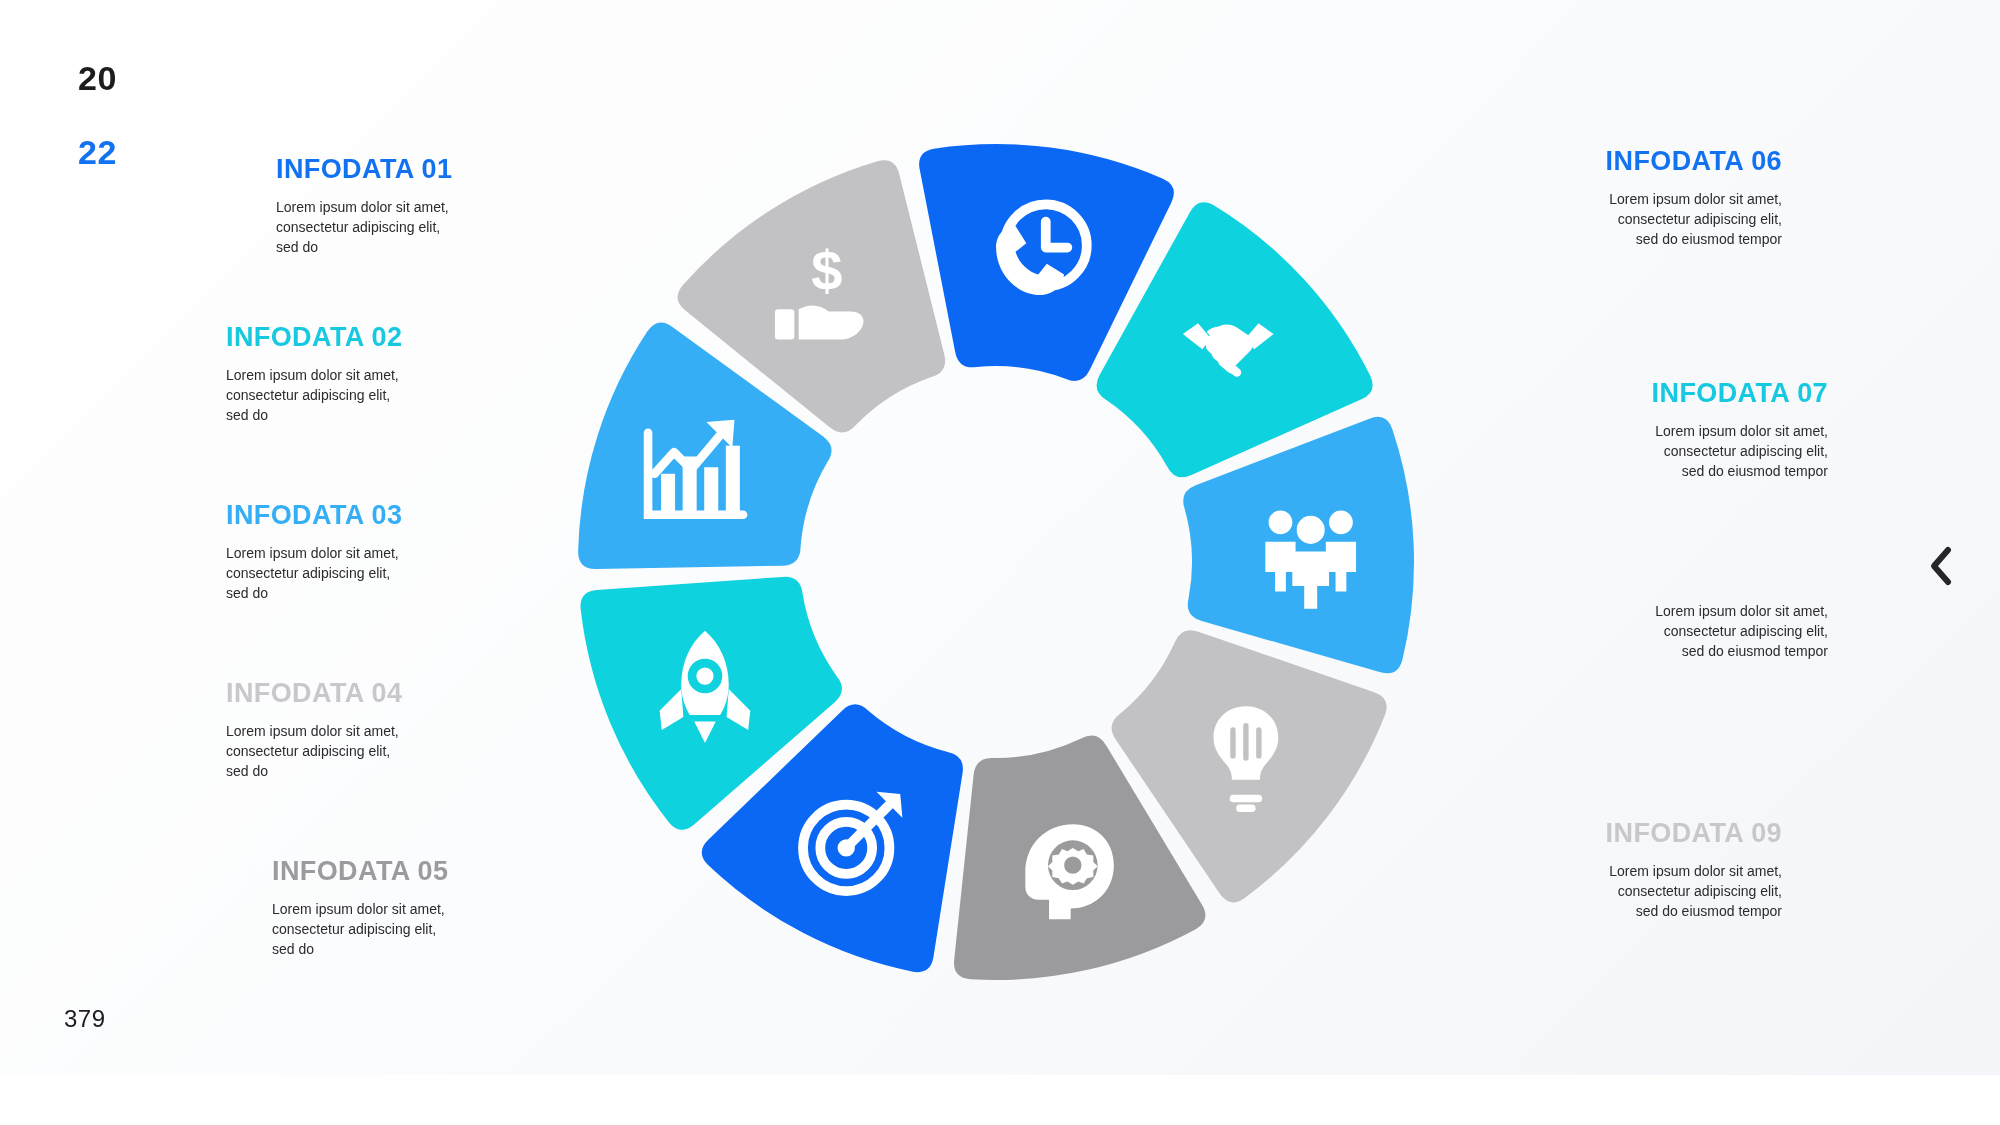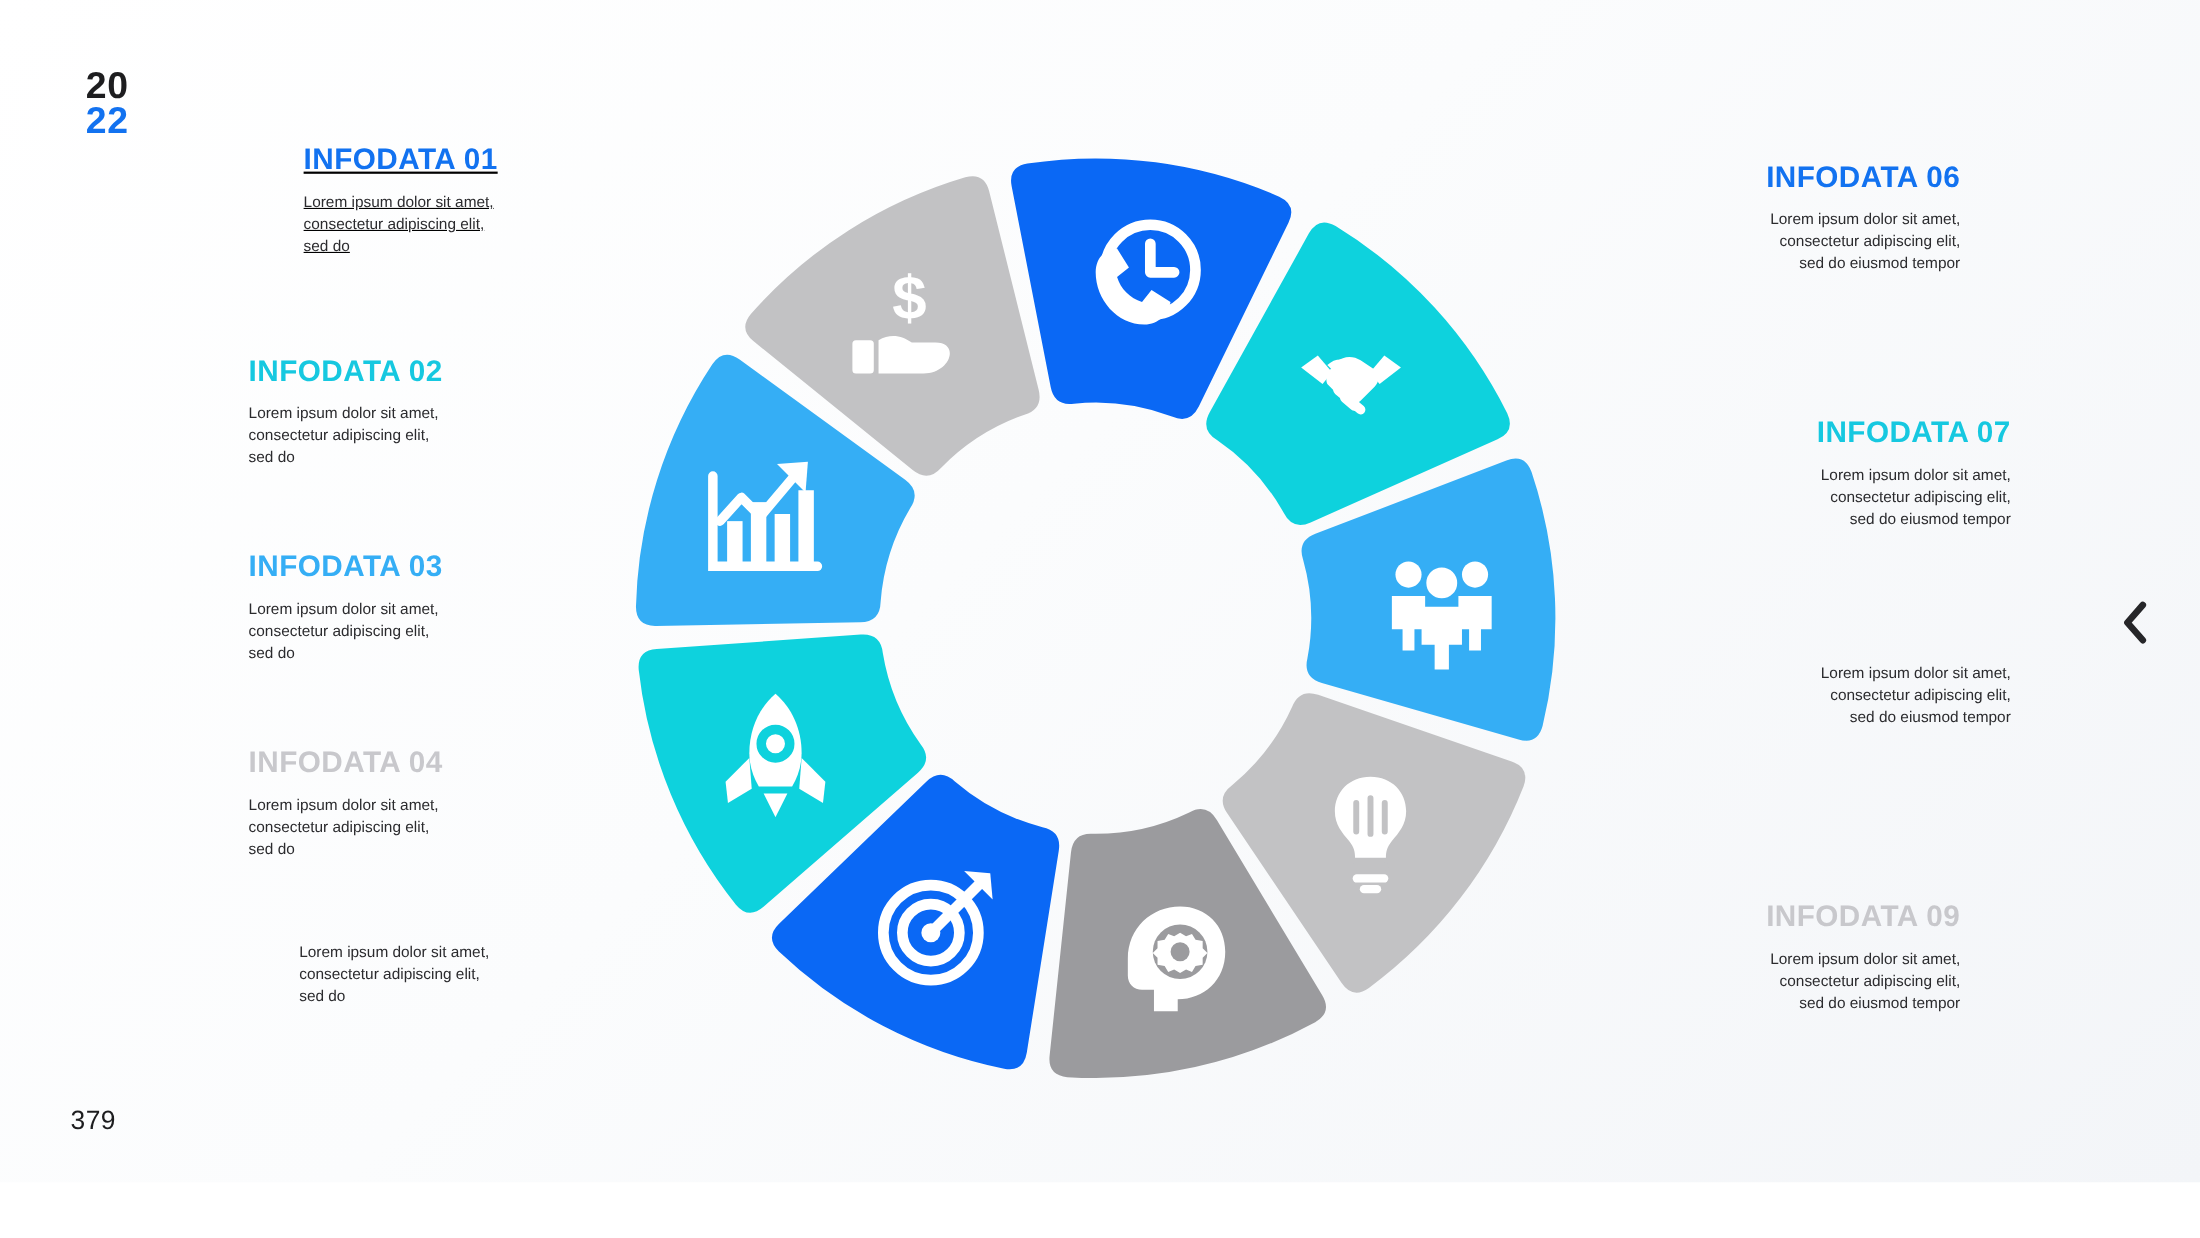--- a/index.html
+++ b/index.html
@@ -23,21 +23,21 @@
   #year-stamp {
     position: absolute;
     left: 78px;
     top: 62px;
     line-height: 0.95;
     font-weight: bold;
     font-size: 34px;
     letter-spacing: 0.5px;
   }
   #year-stamp .y-top { color: #1d1d1f; display: block; }
-  #year-stamp .y-bot { color: #1272f0; display: block; }
+  #year-stamp .y-bot { color: #1272f0; display: block; margin-top: 42px; }
 
   
   #page-number {
     position: absolute;
     left: 64px;
     top: 1005px;
     font-size: 24px;
     font-weight: normal;
     color: #1d1d1f;
     letter-spacing: 0.5px;
@@ -71,21 +71,21 @@
   }
   .info-body {
     font-size: 14px;
     line-height: 1.42;
     color: #2b2b2e;
     margin: 0;
     white-space: pre-line;
   }
 
   
-  .lb1 { left: 272px; top: 130px; text-decoration: underline; }
+  .lb1 { left: 272px; top: 154px; }
   .lb1 .info-title { margin-left: 4px; }
   .lb1 .info-body  { margin-left: 4px; }
   .lb2 { left: 226px; top: 322px; }
   .lb3 { left: 226px; top: 500px; }
   .lb4 { left: 226px; top: 678px; }
   .lb5 { left: 272px; top: 856px; }
 
   .rb1 { left: 1452px; top: 146px; }
   .rb2 { left: 1498px; top: 378px; }
   .rb3 { left: 1498px; top: 602px; }
@@ -141,20 +141,21 @@
 consectetur adipiscing elit,
 sed do</div>
   </div>
   <div class="info-block left lb4">
     <div class="info-title" style="color: rgb(200, 200, 204);">INFODATA 04</div>
     <div class="info-body">Lorem ipsum dolor sit amet,
 consectetur adipiscing elit,
 sed do</div>
   </div>
   <div class="info-block left lb5">
+    <div class="info-title" style="color: rgb(155, 155, 158);">INFODATA 05</div>
     <div class="info-body">Lorem ipsum dolor sit amet,
 consectetur adipiscing elit,
 sed do</div>
   </div>
 
   <div class="info-block right rb1">
     <div class="info-title" style="color: rgb(18, 114, 240);">INFODATA 06</div>
     <div class="info-body">Lorem ipsum dolor sit amet,
 consectetur adipiscing elit,
 sed do eiusmod tempor</div>

